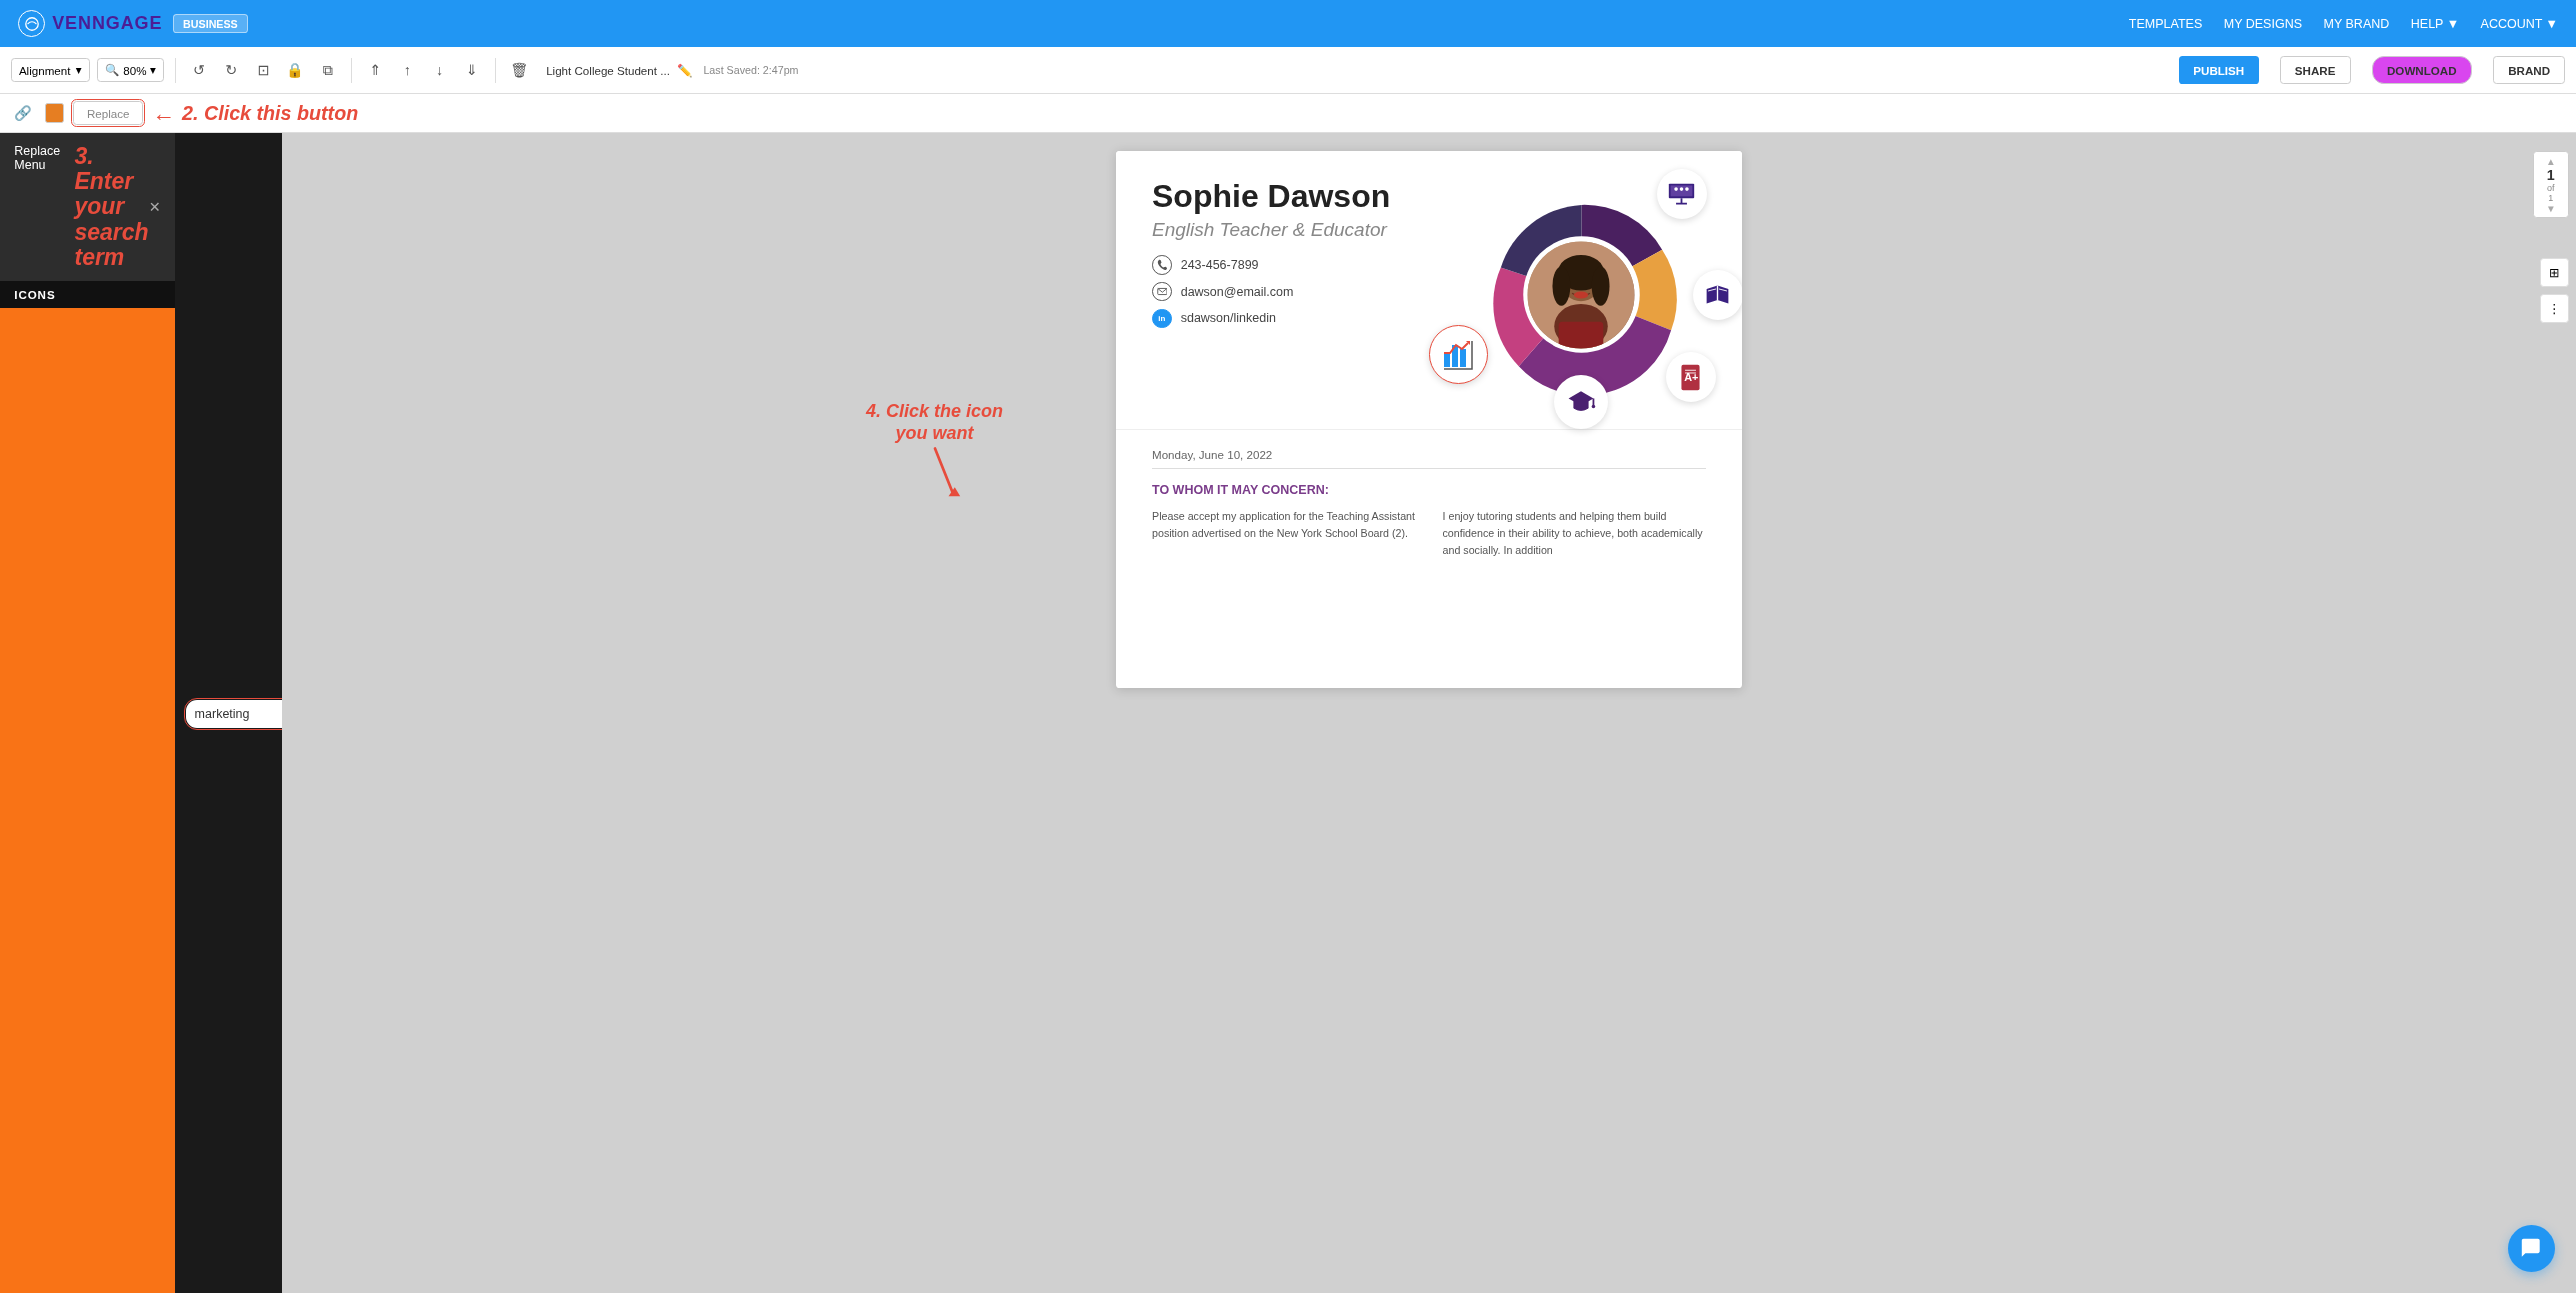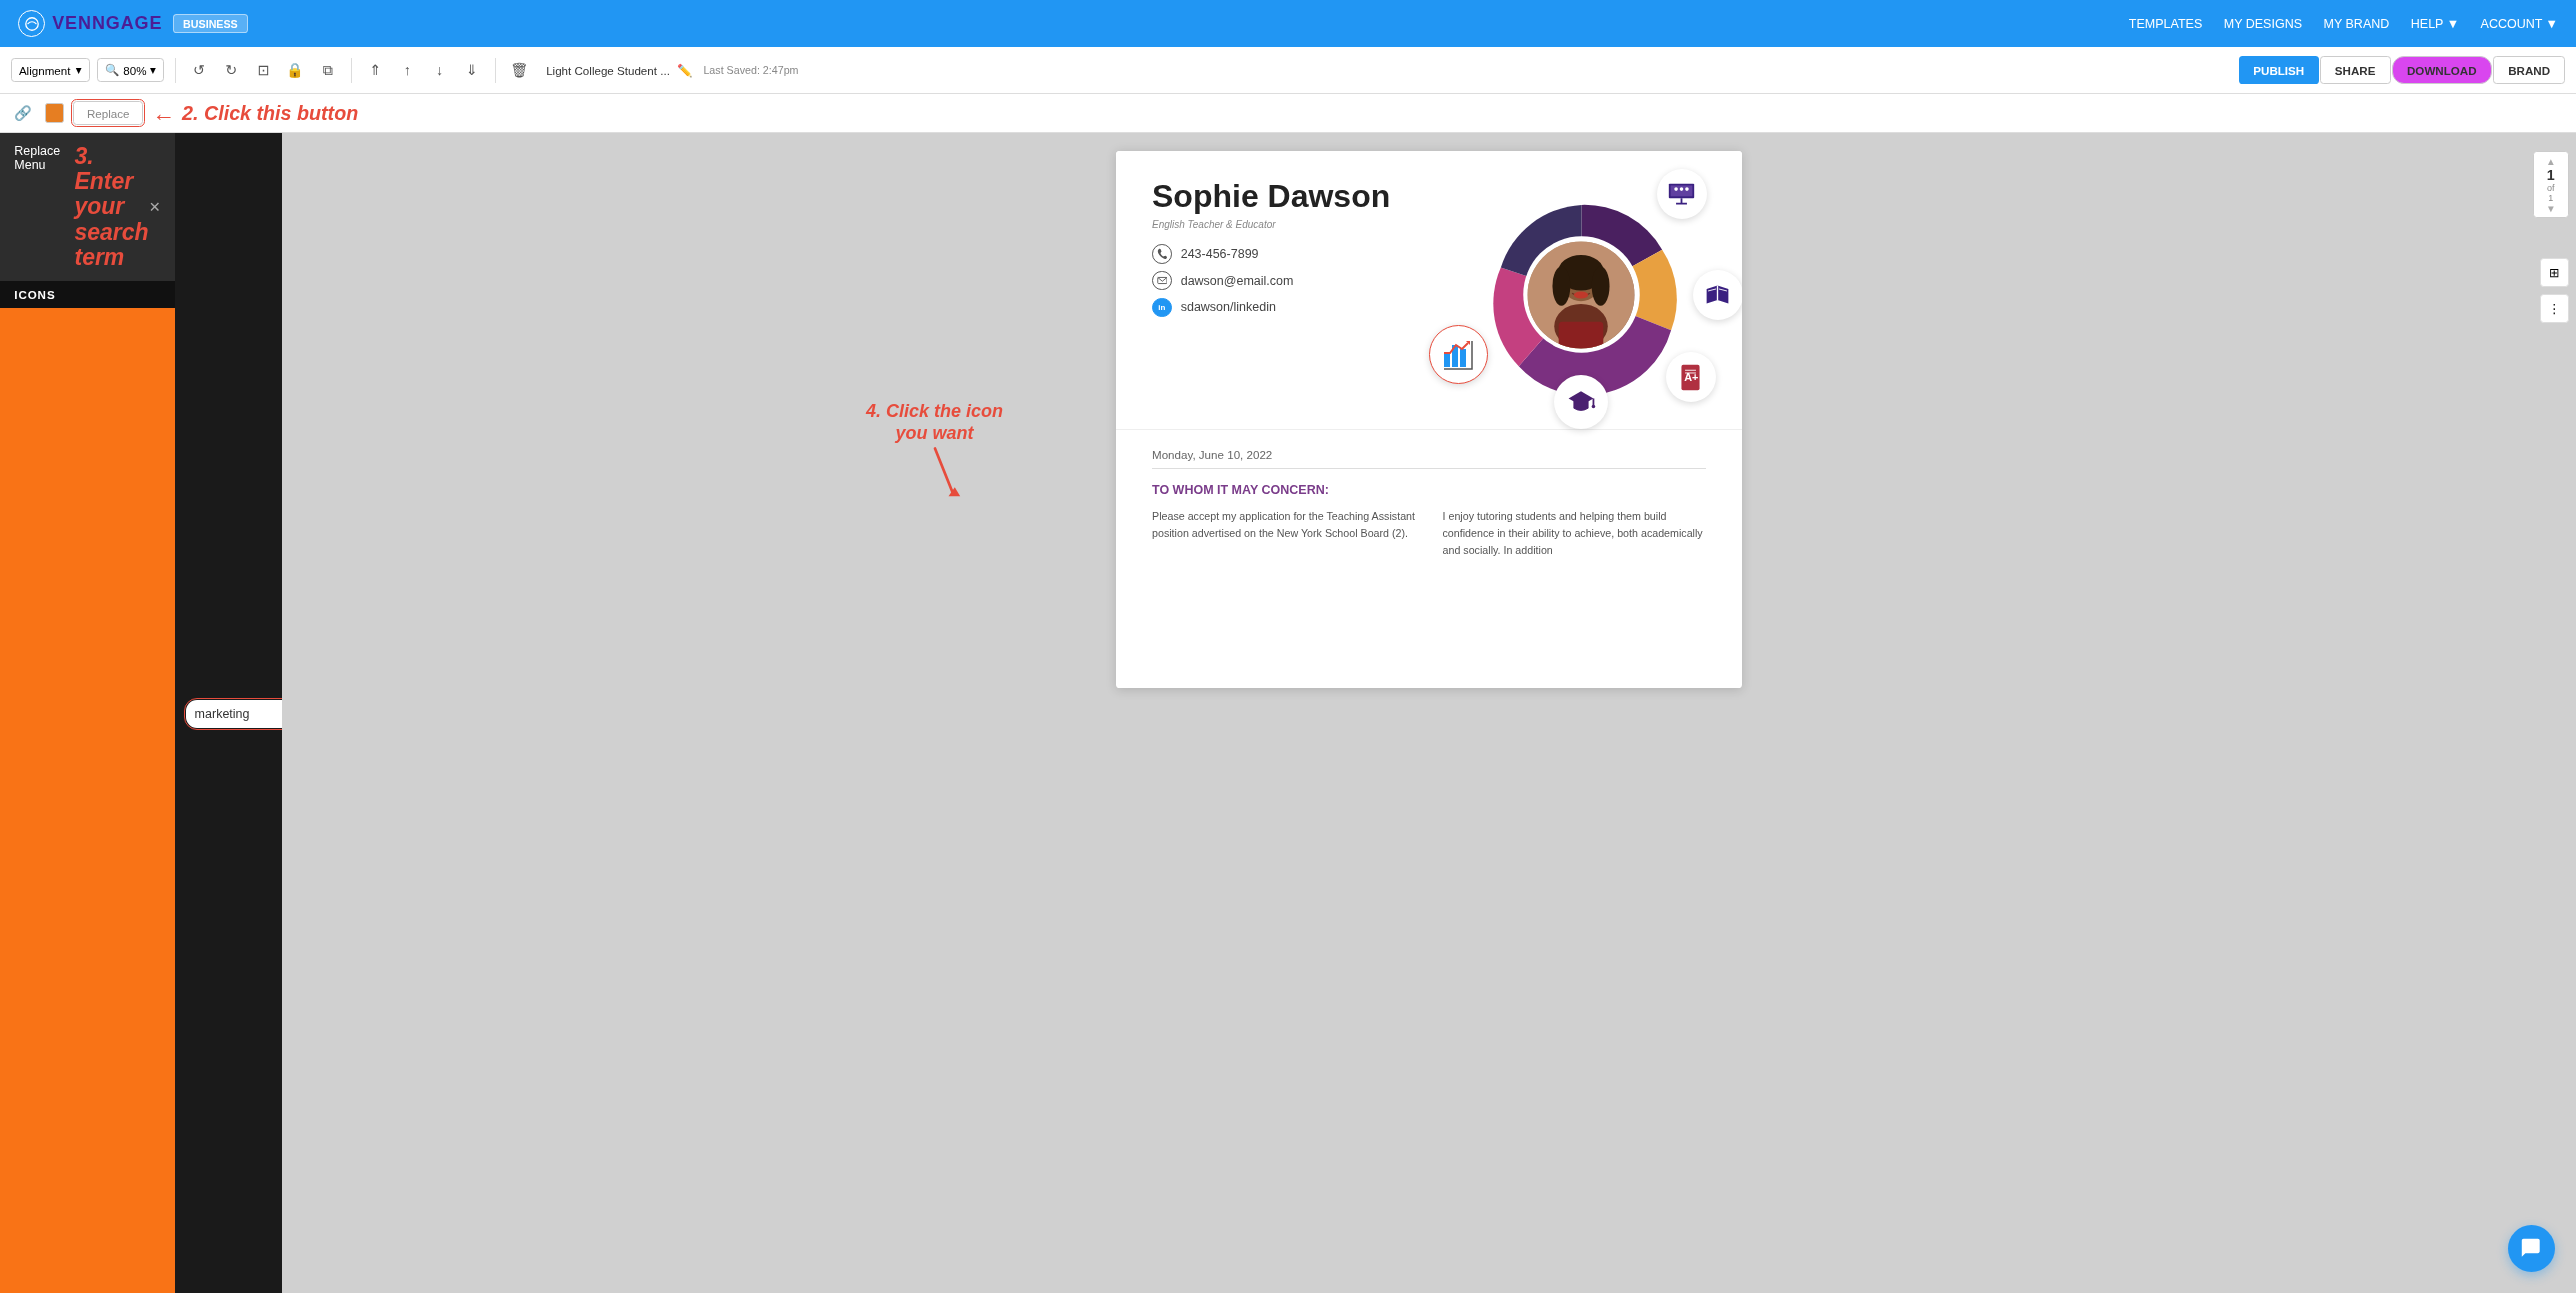--- a/index.html
+++ b/index.html
@@ -56,21 +56,21 @@
       width: 25px; height: 25px;
       display: flex; align-items: center; justify-content: center;
       cursor: pointer;
       border-radius: 2.7px;
       font-size: 14.3px;
       color: #555;
     }
     .toolbar-sep { width: 0.9px; height: 25px; background: #ddd; margin: 0 3.6px; }
     .toolbar-title { flex: 1; display: flex; align-items: center; gap: 7.2px; font-size: 11.6px; color: #333; margin-left: 7.2px; }
     .toolbar-saved { font-size: 10.7px; color: #888; margin-left: 3.6px; }
-    .toolbar-actions { display: flex; gap: 1px; }
+    .toolbar-actions { display: flex; gap: 21px; }
     .btn-publish { background: #2196F3; color: white; border: none; border-radius: 3.6px; padding: 6.3px 14.3px; font-size: 11.6px; font-weight: 600; cursor: pointer; }
     .btn-share { background: white; color: #333; border: 0.9px solid #ccc; border-radius: 3.6px; padding: 6.3px 14.3px; font-size: 11.6px; font-weight: 600; cursor: pointer; }
     .btn-download { background: #d946ef; color: #333; border: 0.9px solid #ccc; border-radius: 12px; padding: 6.3px 14.3px; font-size: 11.6px; font-weight: 600; cursor: pointer; }
     .btn-resize { background: white; color: #333; border: 0.9px solid #ccc; border-radius: 3.6px; padding: 6.3px 14.3px; font-size: 11.6px; font-weight: 600; cursor: pointer; }
 
     
     .icon-toolbar {
       background: white;
       height: 39px;
       display: flex;
@@ -189,21 +189,21 @@
       overflow: hidden;
     }
     .card-top {
       padding: 27px 36px 18px;
       background: white;
       display: flex;
       gap: 27px;
     }
     .card-left { flex: 1; }
     .card-name { font-size: 32px; font-weight: 900; color: #222; margin-bottom: 3.6px; }
-    .card-title { font-size: 10px; color: #888; font-style: italic; margin-bottom: 14.3px; }
+    .card-title { font-size: 19px; color: #888; font-style: italic; margin-bottom: 14.3px; }
     .contact-item { display: flex; align-items: center; gap: 9px; margin-bottom: 7.2px; font-size: 12.5px; color: #444; }
     .contact-icon { width: 19.7px; height: 19.7px; border: 1.8px solid #555; border-radius: 50%; display: flex; align-items: center; justify-content: center; font-size: 9px; flex-shrink: 0; }
     .card-right { width: 250px; position: relative; }
 
     
     .card-bottom {
       padding: 18px 36px;
       border-top: 0.9px solid #eee;
     }
     .card-date { font-size: 11.6px; color: #666; margin-bottom: 7.2px; }

